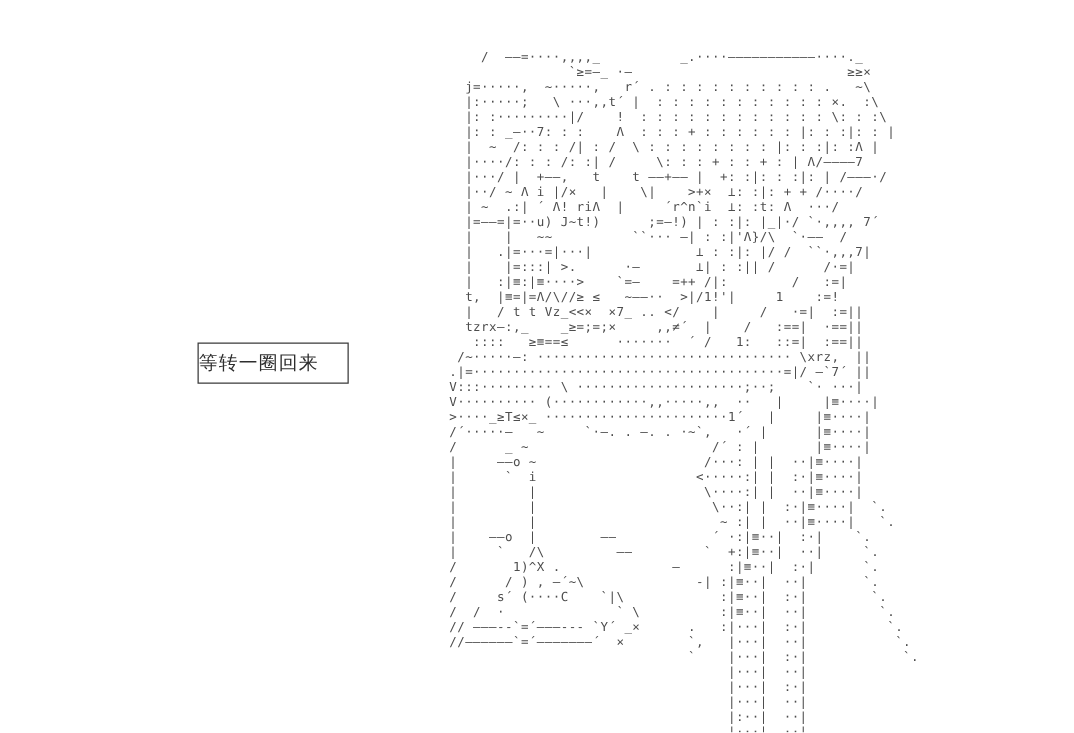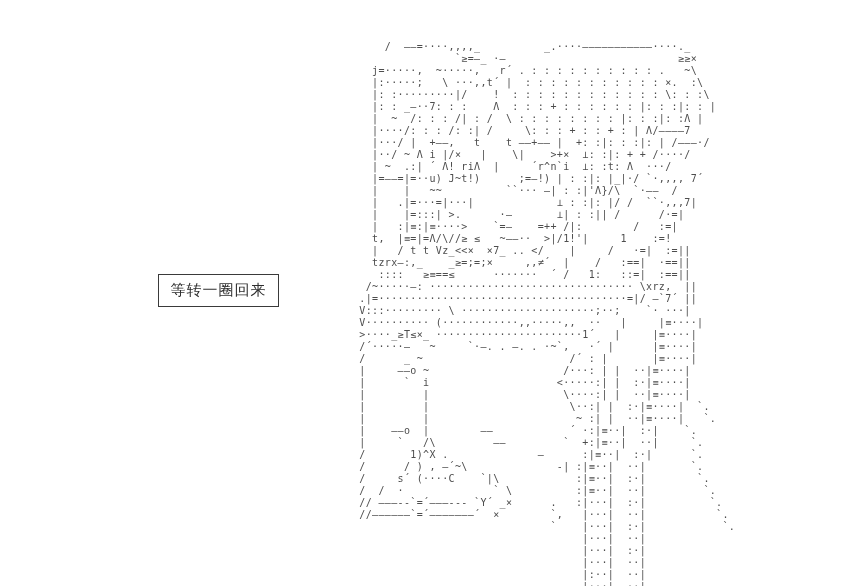--- a/index.html
+++ b/index.html
@@ -18,21 +18,21 @@
   .speech-box {
     position: absolute;
     left: 158px;
     top: 274px;
     width: 121px;
     height: 33px;
     border: 1.5px solid #3a3a3a;
     background: #ffffff;
     display: flex;
     align-items: center;
-    justify-content: center;
+    justify-content: flex-start;
     box-sizing: border-box;
   }
   .speech-box-text {
     font-family: "DejaVu Sans", "Liberation Sans", sans-serif;
     font-size: 15px;
     color: #2e2e2e;
     letter-spacing: 1px;
     white-space: nowrap;
   }
   .ascii-art {

